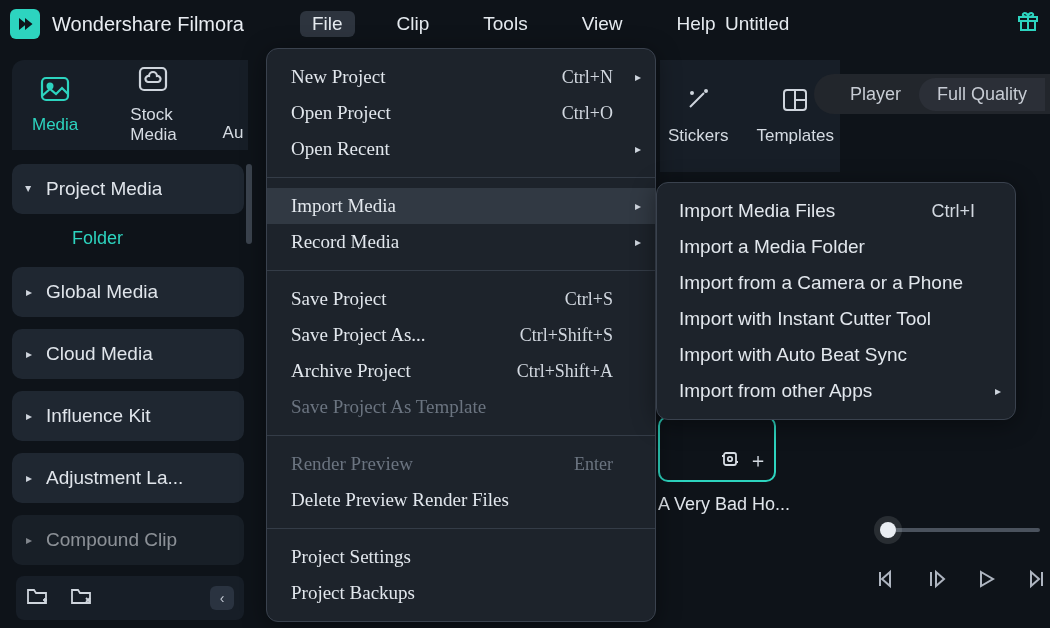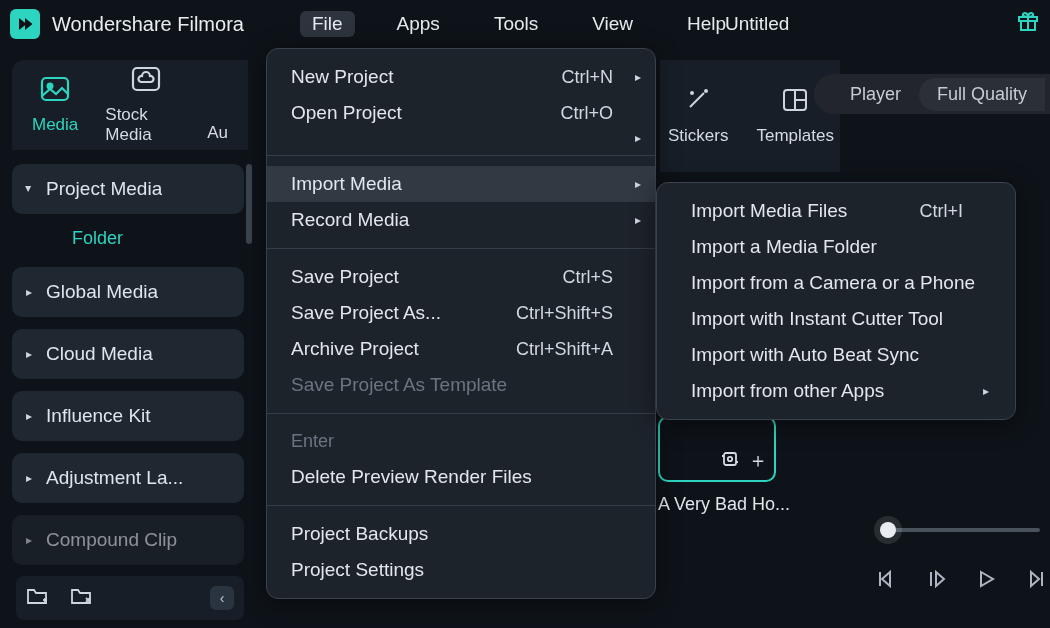--- a/index.html
+++ b/index.html
@@ -45,21 +45,21 @@
   width: 236px;
   height: 560px;
 }
 .tabs-top {
   height: 90px;
   background: #171e27;
   border-radius: 12px 0 0 0;
   display: flex;
   align-items: center;
   padding: 0 20px;
-  gap: 27px;
+  gap: 52px;
 }
 .tab-item { display: flex; flex-direction: column; align-items: center; gap: 6px; cursor: pointer; }
 .tab-item .ticon { font-size: 28px; color: #c7ccd4; }
 .tab-item.active .ticon { color: #2dd4bf; }
 .tab-item .tlabel { font-size: 17px; color: #d5dbe2; }
 .tab-item.active .tlabel { color: #2dd4bf; }
 
 .sidebar-list {
   margin-top: 14px;
   height: 432px;
@@ -197,20 +197,21 @@
 .menu-dropdown {
   position: absolute;
   left: 266px;
   top: 48px;
   width: 390px;
   background: #1d232b;
   border: 1px solid #3a424e;
   border-radius: 12px;
   padding: 10px 0;
   box-shadow: 0 4px 24px rgba(0,0,0,0.4);
+  font-family: Liberation Serif, serif;
 }
 .menu-entry {
   display: flex;
   align-items: center;
   padding: 7px 24px;
   cursor: pointer;
   position: relative;
 }
 .menu-entry:hover, .menu-entry.highlight { background: #313943; }
 .menu-entry .elabel { flex: 1; font-size: 19px; color: #e2e7ed; }
@@ -222,38 +223,38 @@
 
 
 .submenu {
   position: absolute;
   left: 656px;
   top: 182px;
   width: 360px;
   background: #1d232b;
   border: 1px solid #3a424e;
   border-radius: 12px;
-  padding: 10px 12px;
+  padding: 10px 0;
   box-shadow: 0 4px 24px rgba(0,0,0,0.4);
 }
 .submenu .menu-entry { padding: 7px 22px; }
 </style>
 </head>
 <body>
 
 <div class="topbar">
   <div class="logo">
     <svg viewBox="0 0 24 24">
         <path fill="#0e1319" d="M4 4 L14 12 L4 20 Z M12 4 L22 12 L12 20 Z"></path>
       </svg>
   </div>
   <div class="app-title">Wondershare Filmora</div>
   <div class="menubar">
     <div class="menu-item active">File</div>
-    <div class="menu-item">Apps</div>
+    <div class="menu-item">Clip</div>
     <div class="menu-item">Tools</div>
     <div class="menu-item">View</div>
     <div class="menu-item">Help</div>
   </div>
   <div class="doc-title">Untitled</div>
   <div class="gift-icon">
     <svg width="24" height="24" viewBox="0 0 24 24" fill="none" stroke="#2dd4bf" stroke-width="2">
         <rect x="3" y="8" width="18" height="4"></rect>
         <rect x="5" y="12" width="14" height="9"></rect>
         <line x1="12" y1="8" x2="12" y2="21"></line>
@@ -412,20 +413,21 @@
   <div class="menu-entry">
     <span class="elabel">New Project</span>
     <span class="shortcut">Ctrl+N</span>
     <span class="subarrow">▸</span>
   </div>
   <div class="menu-entry">
     <span class="elabel">Open Project</span>
     <span class="shortcut">Ctrl+O</span>
   </div>
   <div class="menu-entry">
+    <span class="elabel">Open Recent</span>
     <span class="subarrow">▸</span>
   </div>
   <div class="menu-sep"></div>
 
   <div class="menu-entry highlight">
     <span class="elabel">Import Media</span>
     <span class="subarrow">▸</span>
   </div>
   <div class="menu-entry">
     <span class="elabel">Record Media</span>
@@ -444,32 +446,33 @@
   <div class="menu-entry">
     <span class="elabel">Archive Project</span>
     <span class="shortcut">Ctrl+Shift+A</span>
   </div>
   <div class="menu-entry disabled">
     <span class="elabel">Save Project As Template</span>
   </div>
   <div class="menu-sep"></div>
 
   <div class="menu-entry disabled">
+    <span class="elabel">Render Preview</span>
     <span class="shortcut">Enter</span>
   </div>
   <div class="menu-entry">
     <span class="elabel">Delete Preview Render Files</span>
   </div>
   <div class="menu-sep"></div>
 
   <div class="menu-entry">
+    <span class="elabel">Project Settings</span>
+  </div>
+  <div class="menu-entry">
     <span class="elabel">Project Backups</span>
-  </div>
-  <div class="menu-entry">
-    <span class="elabel">Project Settings</span>
   </div>
 </div>
 
 <div class="submenu">
   <div class="menu-entry">
     <span class="elabel">Import Media Files</span>
     <span class="shortcut">Ctrl+I</span>
   </div>
   <div class="menu-entry">
     <span class="elabel">Import a Media Folder</span>

